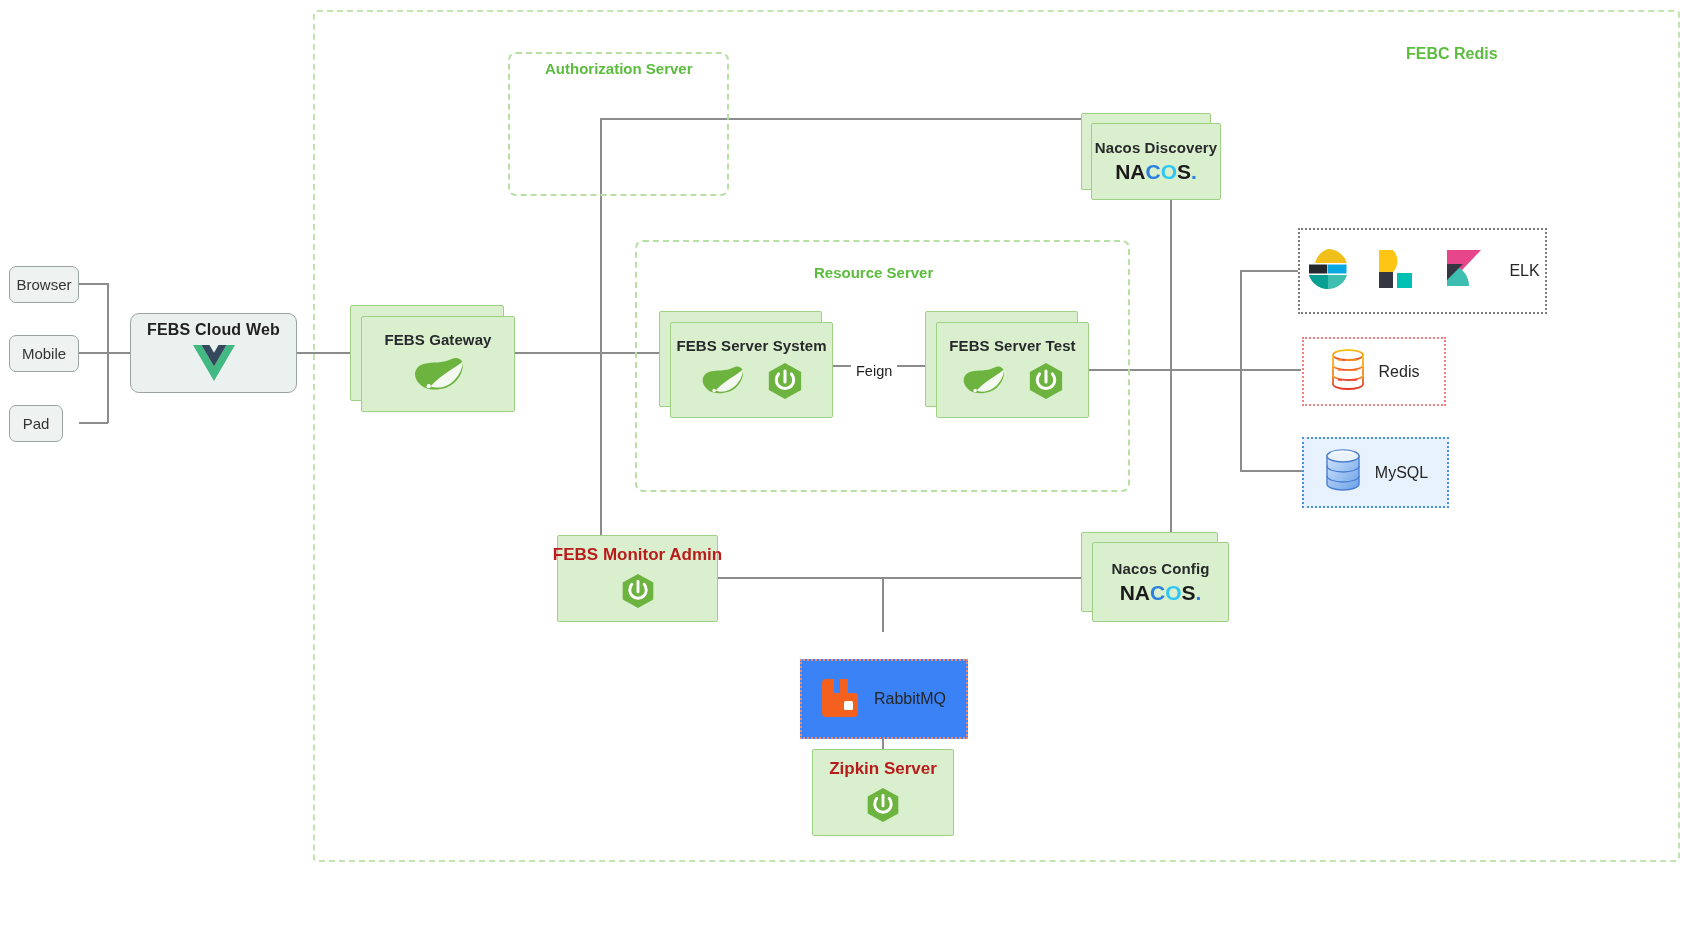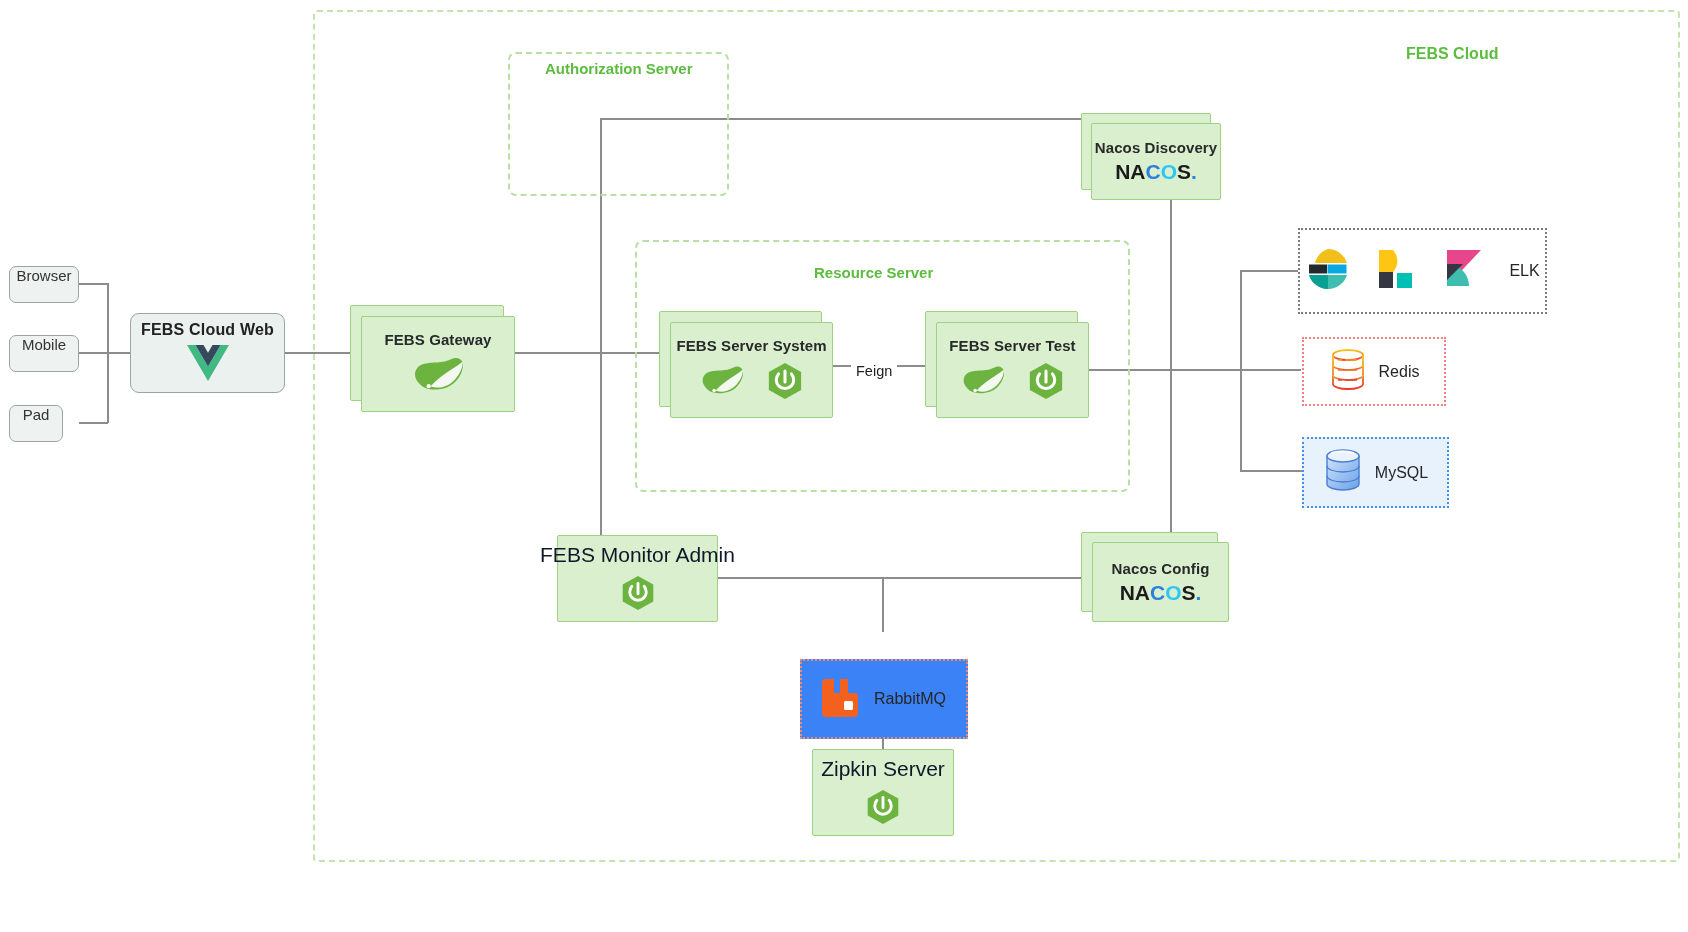--- a/index.html
+++ b/index.html
@@ -9,21 +9,21 @@
   .abs{position:absolute;box-sizing:border-box;}
 
   
   .line{position:absolute;background:#8c8c8c;}
   .line.h{height:1.6px;}
   .line.v{width:1.6px;}
 
   
   .client-box{
     background:#eef3f1;border:1.5px solid #9aa5a2;border-radius:7px;
-    display:flex;align-items:flex-start;justify-content:center;
+    display:flex;align-items:center;justify-content:center;
     font-size:15px;color:#333;font-weight:400;
   }
 
   
   .web-box{
     background:#eaf1ef;border:1.5px solid #9aa5a2;border-radius:9px;
     display:flex;flex-direction:column;align-items:center;justify-content:center;
   }
   .web-box .ttl{font-size:16px;color:#222;font-weight:700;margin-bottom:6px;letter-spacing:.2px;}
 
@@ -36,21 +36,21 @@
     position:absolute;background:#d9efcd;border:1.5px solid #9fd184;border-radius:2px;
     display:flex;flex-direction:column;align-items:center;justify-content:center;
   }
   .card .ttl{font-size:15px;font-weight:700;color:#27292b;letter-spacing:.1px;white-space:nowrap;}
   .card .icons{display:flex;align-items:center;justify-content:center;gap:22px;margin-top:8px;}
 
   .flat-card{
     position:absolute;background:#d9efcd;border:1.5px solid #9fd184;border-radius:2px;
     display:flex;flex-direction:column;align-items:center;justify-content:center;
   }
-  .flat-card .ttl{font-size:21px;font-weight:400;color:#0f172a;white-space:nowrap;}
+  .flat-card .ttl{font-size:17px;font-weight:700;color:#b91c1c;white-space:nowrap;}
 
   
   .group{
     position:absolute;border:2px dashed #b9e0a4;border-radius:8px;background:transparent;
   }
   .group-label{
     position:absolute;color:#5bbc3e;font-size:15px;font-weight:700;white-space:nowrap;
   }
   .outer-cloud{
     position:absolute;border:2px dashed #c3e3b0;border-radius:4px;background:transparent;
@@ -68,21 +68,21 @@
   .store-rabbit{border:2.5px dotted #ef8a75;background:#3b82f6;margin-top:27px;}
 
   .edge-label{position:absolute;font-size:14.5px;color:#1f1f1f;background:#fff;padding:0 5px;white-space:nowrap;margin-top:23px;}
 </style>
 </head>
 <body>
 
 <div id="canvas">
 
   <div class="outer-cloud" style="left:313px;top:10px;width:1363px;height:848px;"></div>
-  <div class="cloud-label" style="left:1406px;top:45px;">FEBS Cloud</div>
+  <div class="cloud-label" style="left:1406px;top:45px;">FEBC Redis</div>
 
   <div class="line h" style="left:79px;top:283px;width:29px;"></div>
   <div class="line h" style="left:79px;top:352px;width:55px;"></div>
   <div class="line h" style="left:79px;top:422px;width:29px;"></div>
   <div class="line v" style="left:107px;top:283px;height:140px;"></div>
 
   <div class="line h" style="left:284px;top:352px;width:78px;"></div>
 
   <div class="line h" style="left:513px;top:352px;width:162px;"></div>
 
@@ -107,21 +107,21 @@
   <div class="client-box abs" style="left:9px;top:266px;width:70px;height:37px;">
     <span>Browser</span>
   </div>
   <div class="client-box abs" style="left:9px;top:335px;width:70px;height:37px;">
     <span>Mobile</span>
   </div>
   <div class="client-box abs" style="left:9px;top:405px;width:54px;height:37px;">
     <span>Pad</span>
   </div>
 
-  <div class="web-box abs" style="left:130px;top:313px;width:155px;height:80px;">
+  <div class="web-box abs" style="left:130px;top:313px;width:167px;height:80px;">
     <div class="ttl">FEBS Cloud Web</div>
     <span>
       <svg width="42" height="36" viewBox="0 0 42 36">
         <polygon points="0,0 8.5,0 21,21.5 33.5,0 42,0 21,36" fill="#42b883"></polygon>
         <polygon points="8.5,0 16.5,0 21,7.8 25.5,0 33.5,0 21,21.5" fill="#35495e"></polygon>
       </svg>
     </span>
   </div>
 
   <div class="group" style="left:508px;top:52px;width:217px;height:140px;"></div>

